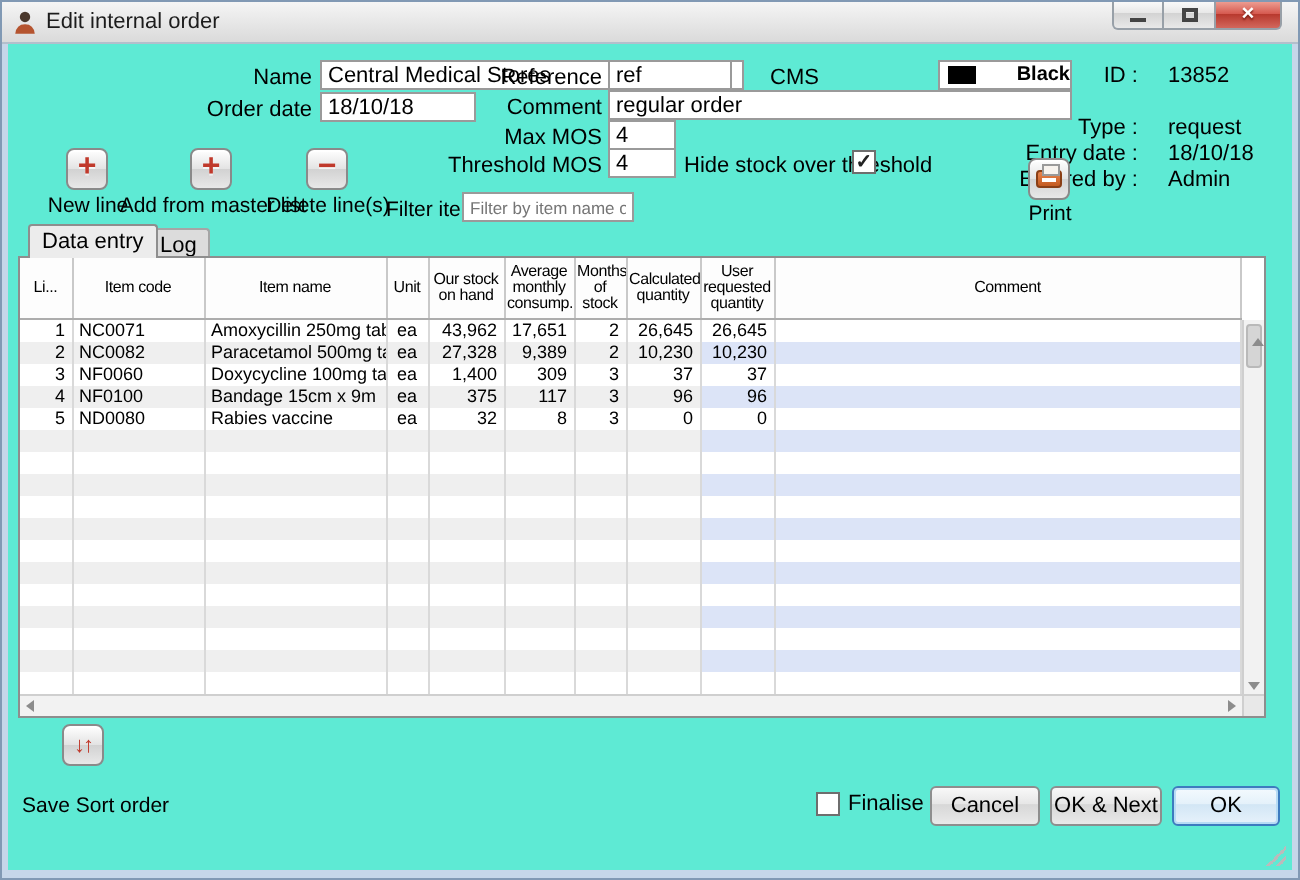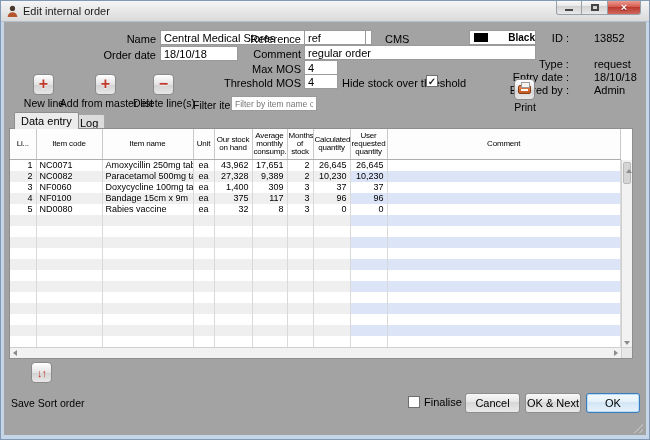--- a/index.html
+++ b/index.html
@@ -10,36 +10,36 @@
   #title-icon{position:absolute;left:5px;top:4px;width:13px;height:13px;}
   #title-text{position:absolute;left:22px;top:4px;font-size:11px;color:#1c1c1c;}
   .winbtns{position:absolute;top:-1px;right:8px;display:flex;}
   .winbtn{height:15px;border:1px solid #98a0a8;border-top:none;background:linear-gradient(#fdfdfd,#e8e8e8 45%,#d2d2d2 46%,#e9e9e9);display:flex;align-items:center;justify-content:center;}
   .winbtn.min{width:26px;border-radius:0 0 0 3px;}
   .winbtn.max{width:25px;border-left:none;border-right:none;}
   .winbtn.close{width:34px;border-radius:0 0 3px 0;background:linear-gradient(#f0a79b,var(--close-red) 50%,#b8392e 51%,#d2675c);color:#fff;font-size:11px;font-weight:bold;text-shadow:0 1px 1px #7c1f16;}
   .glyph-min{width:8px;height:2px;background:#444;margin-top:5px;}
   .glyph-max{width:8px;height:7px;border:2px solid #444;}
   
-  #content{position:absolute;top:21px;left:3px;right:3px;bottom:4px;background:#a3a3a3;}
+  #content{position:absolute;top:21px;left:3px;right:3px;bottom:4px;background:#5eead4;}
   .lbl{position:absolute;font-size:11px;color:#000;white-space:nowrap;}
   .ra{text-align:right;}
   .field{position:absolute;border:1px solid #9a9a9a;background:#fff;font-size:11px;padding:0 3px;height:15px;line-height:13px;color:#000;}
   input.field{outline:none;}
   
   #color-combo{position:absolute;left:465px;top:8px;width:67px;height:15px;border:1px solid #9a9a9a;background:#fff;display:flex;align-items:center;}
   #color-swatch{width:20px;height:9px;background:var(--swatch-black);margin:0 4px 0 4px;}
   #color-combo span{font-size:10px;font-weight:bold;margin-left:16px;}
   
   .cb{position:absolute;width:12px;height:12px;border:1px solid #6e6e6e;background:#fff;font-size:10px;line-height:11px;text-align:center;color:#222;}
   .cb.checked::after{content:"✓";font-weight:bold;}
   
   .info-row{position:absolute;left:480px;width:160px;display:flex;font-size:11px;}
   .info-row .il{width:88px;text-align:right;white-space:pre;}
-  .info-row .iv{margin-left:22px;white-space:nowrap;}
+  .info-row .iv{margin-left:12px;white-space:nowrap;}
   
   .iconbtn{position:absolute;width:21px;height:21px;border:1px solid #8a8a8a;border-radius:4px;background:linear-gradient(#ffffff,#e3e3e3 50%,#d2d2d2 51%,#e8e8e8);display:flex;align-items:center;justify-content:center;box-shadow:0 1px 0 #fff inset;cursor:default;}
   .iconbtn .pg{font-size:16px;font-weight:bold;color:var(--accent);line-height:16px;margin-top:-2px;text-shadow:0 1px 0 rgba(255,255,255,.6);}
   .iconbtn .sort{font-size:11px;font-weight:bold;color:var(--accent);letter-spacing:-1px;}
   .iconlbl{position:absolute;font-size:10.5px;text-align:center;white-space:nowrap;}
   .printer{width:13px;height:9px;background:linear-gradient(#e8854f,#c35a20);border:1px solid #8a3f16;border-radius:2px;position:relative;}
   .printer::before{content:"";position:absolute;left:2px;top:-4px;width:7px;height:4px;background:#f7f3ee;border:1px solid #9a9a9a;}
   .printer::after{content:"";position:absolute;left:2px;top:3px;width:7px;height:2px;background:#fff;}
   
   .tab{position:absolute;top:90px;height:17px;font-size:11px;padding:2px 6px 0 6px;}

